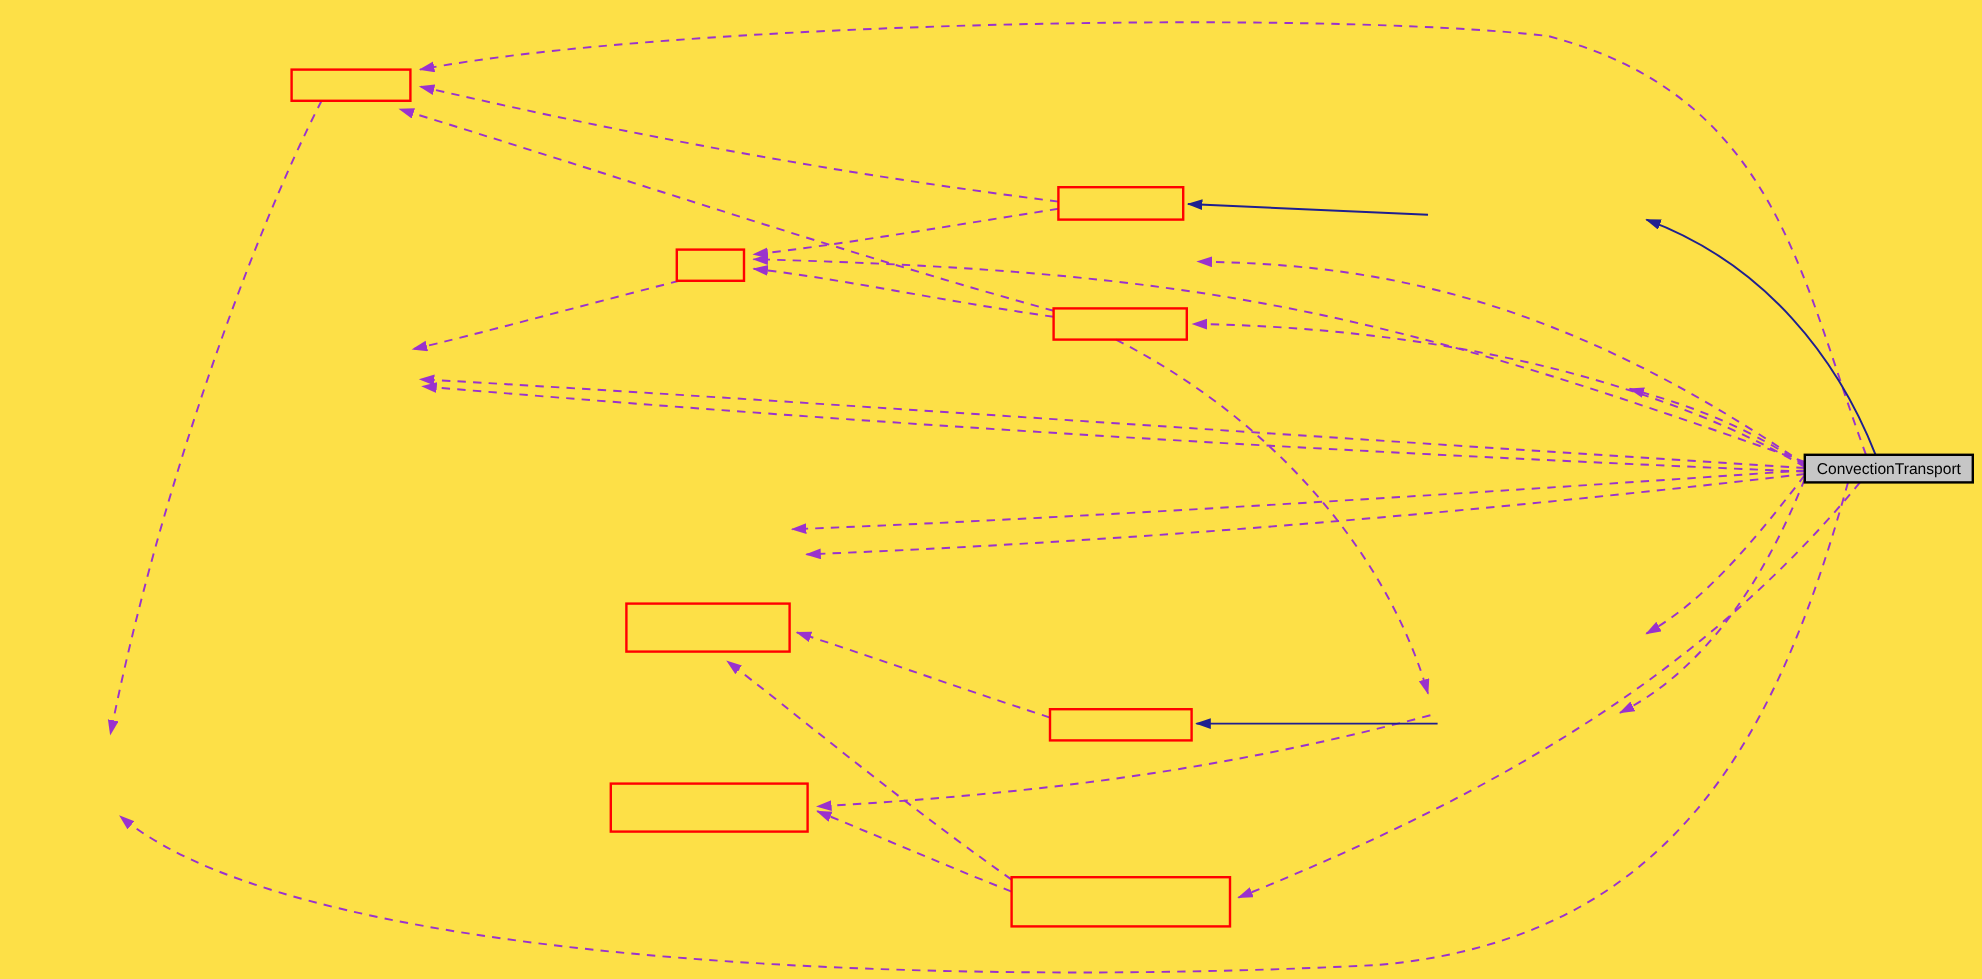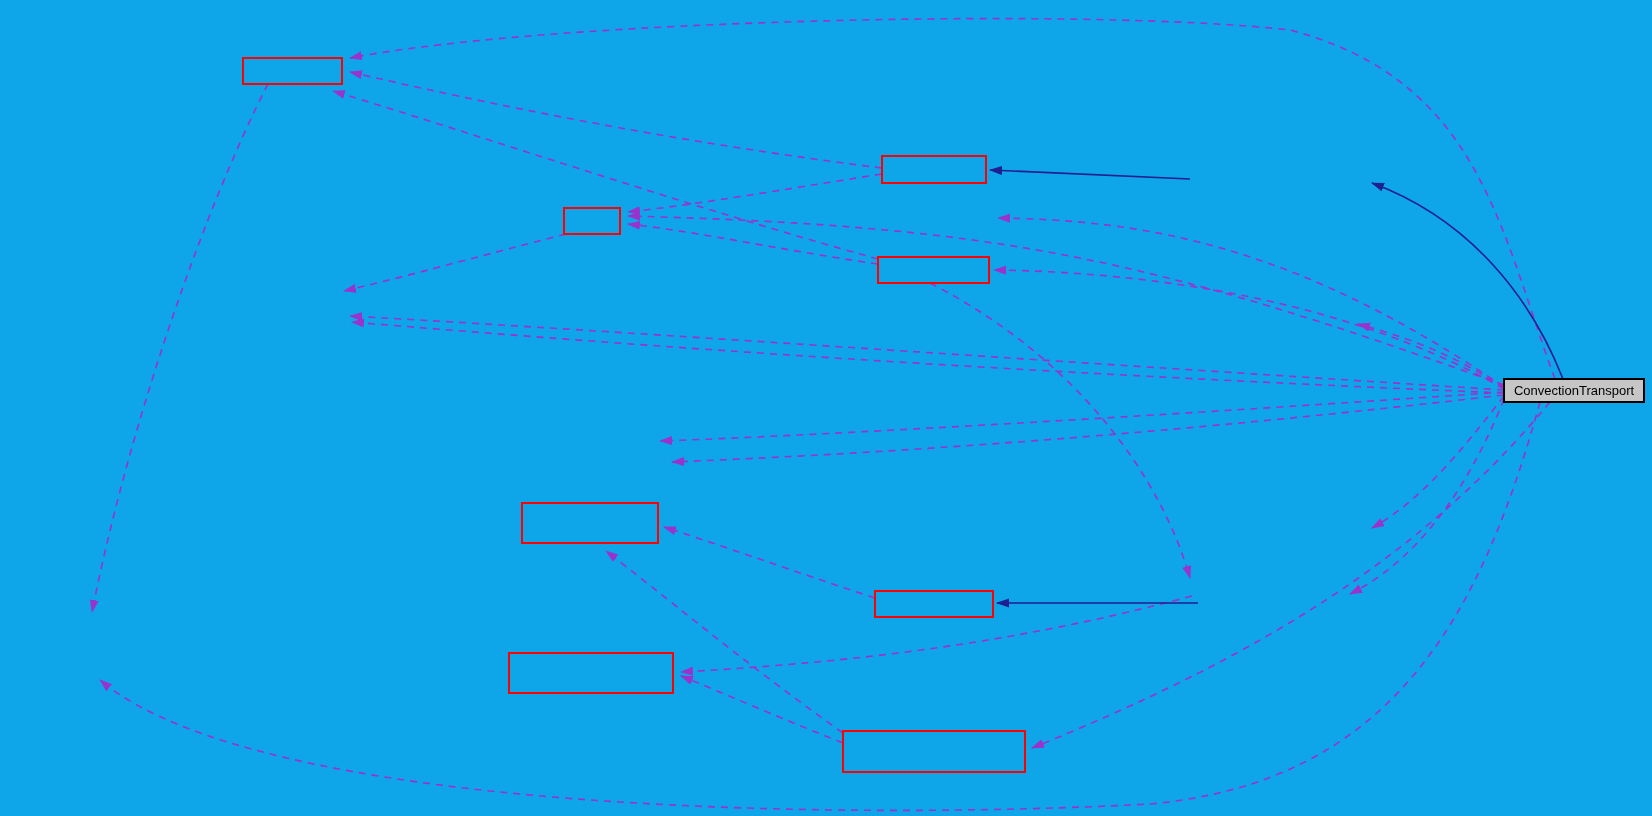--- a/index.html
+++ b/index.html
@@ -8,21 +8,21 @@
     background: #000000;
     width: 1652px;
     height: 816px;
     overflow: hidden;
     font-family: "Liberation Sans", sans-serif;
   }
   .canvas {
     position: relative;
     width: 1652px;
     height: 816px;
-    background: #0ea5e9;
+    background: #fde047;
   }
   svg#graph {
     position: absolute;
     left: 0;
     top: 0;
     width: 1652px;
     height: 816px;
     display: block;
   }
   .main-label {

